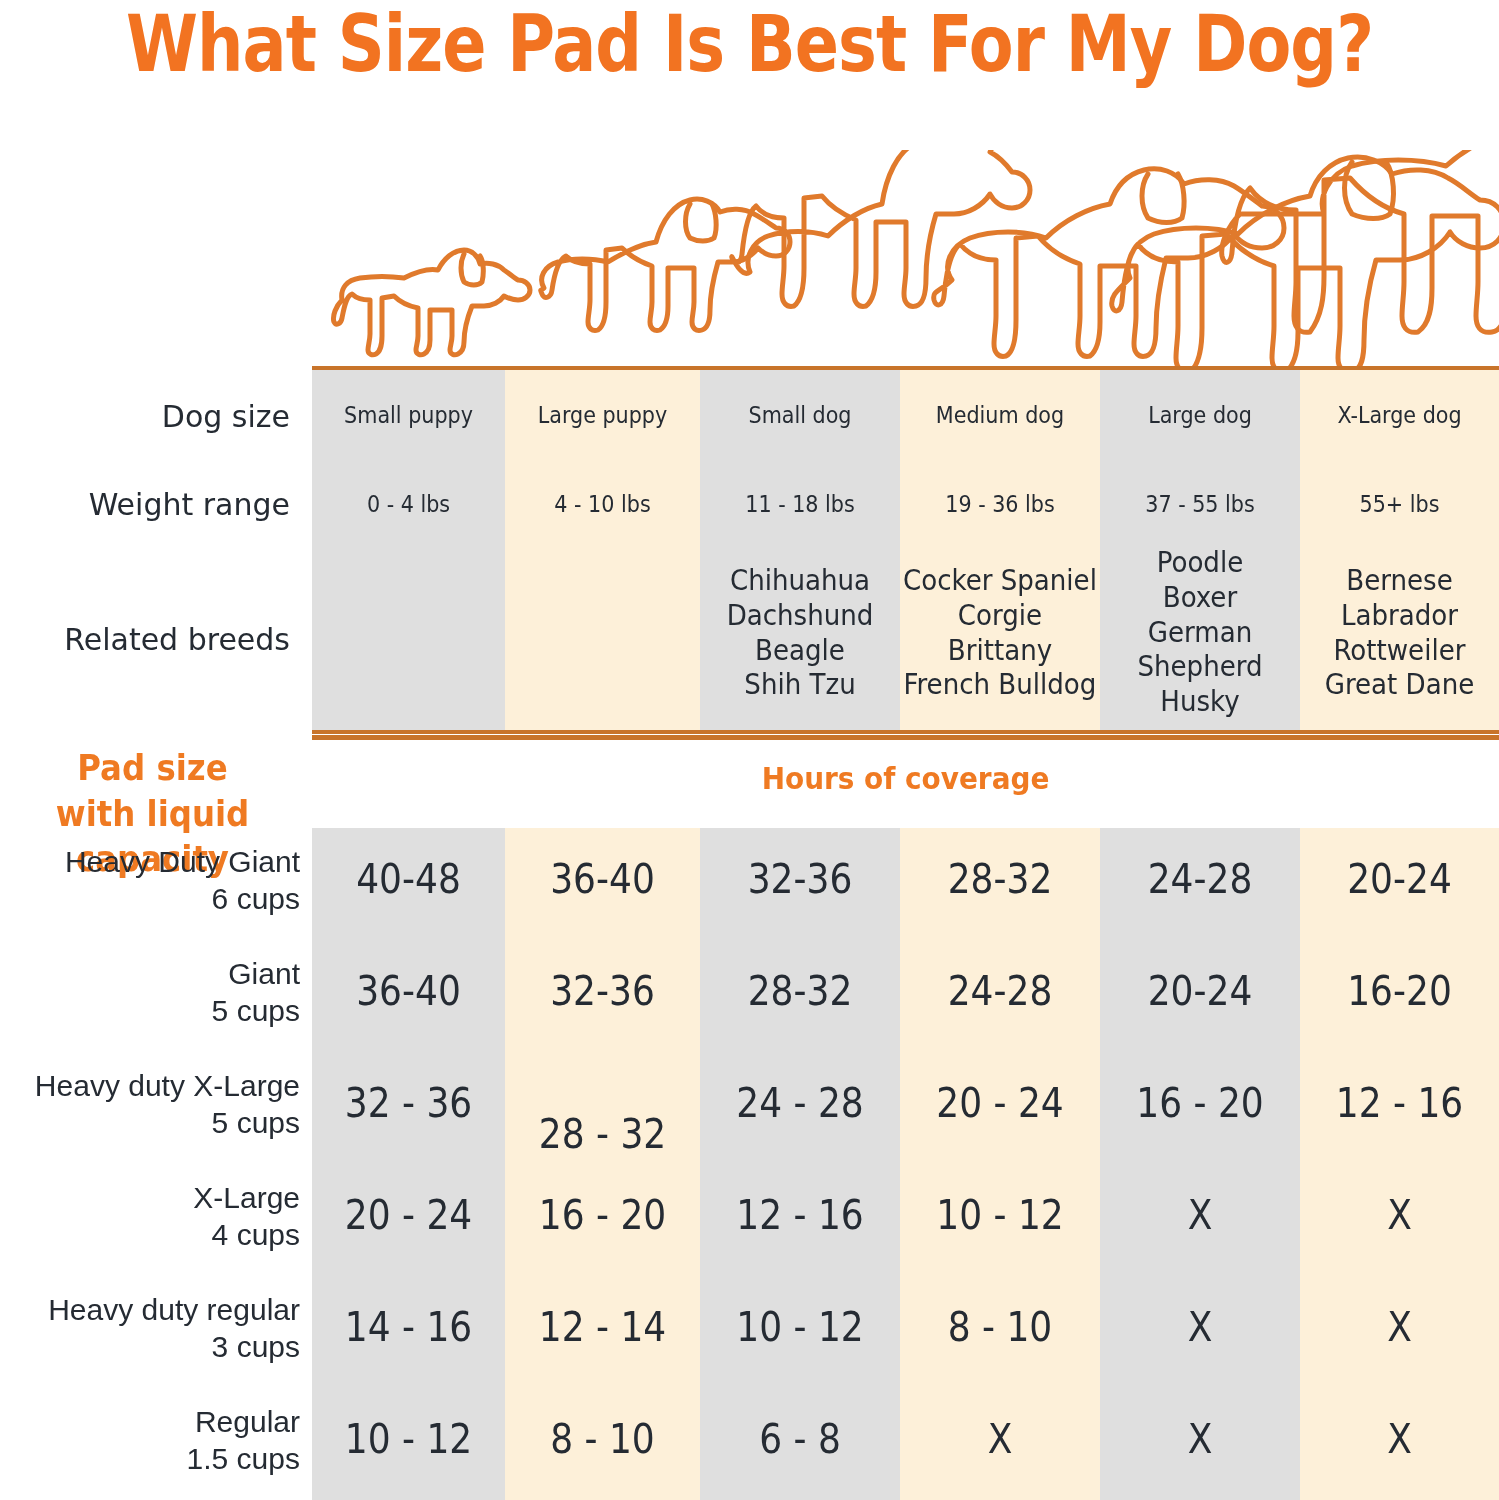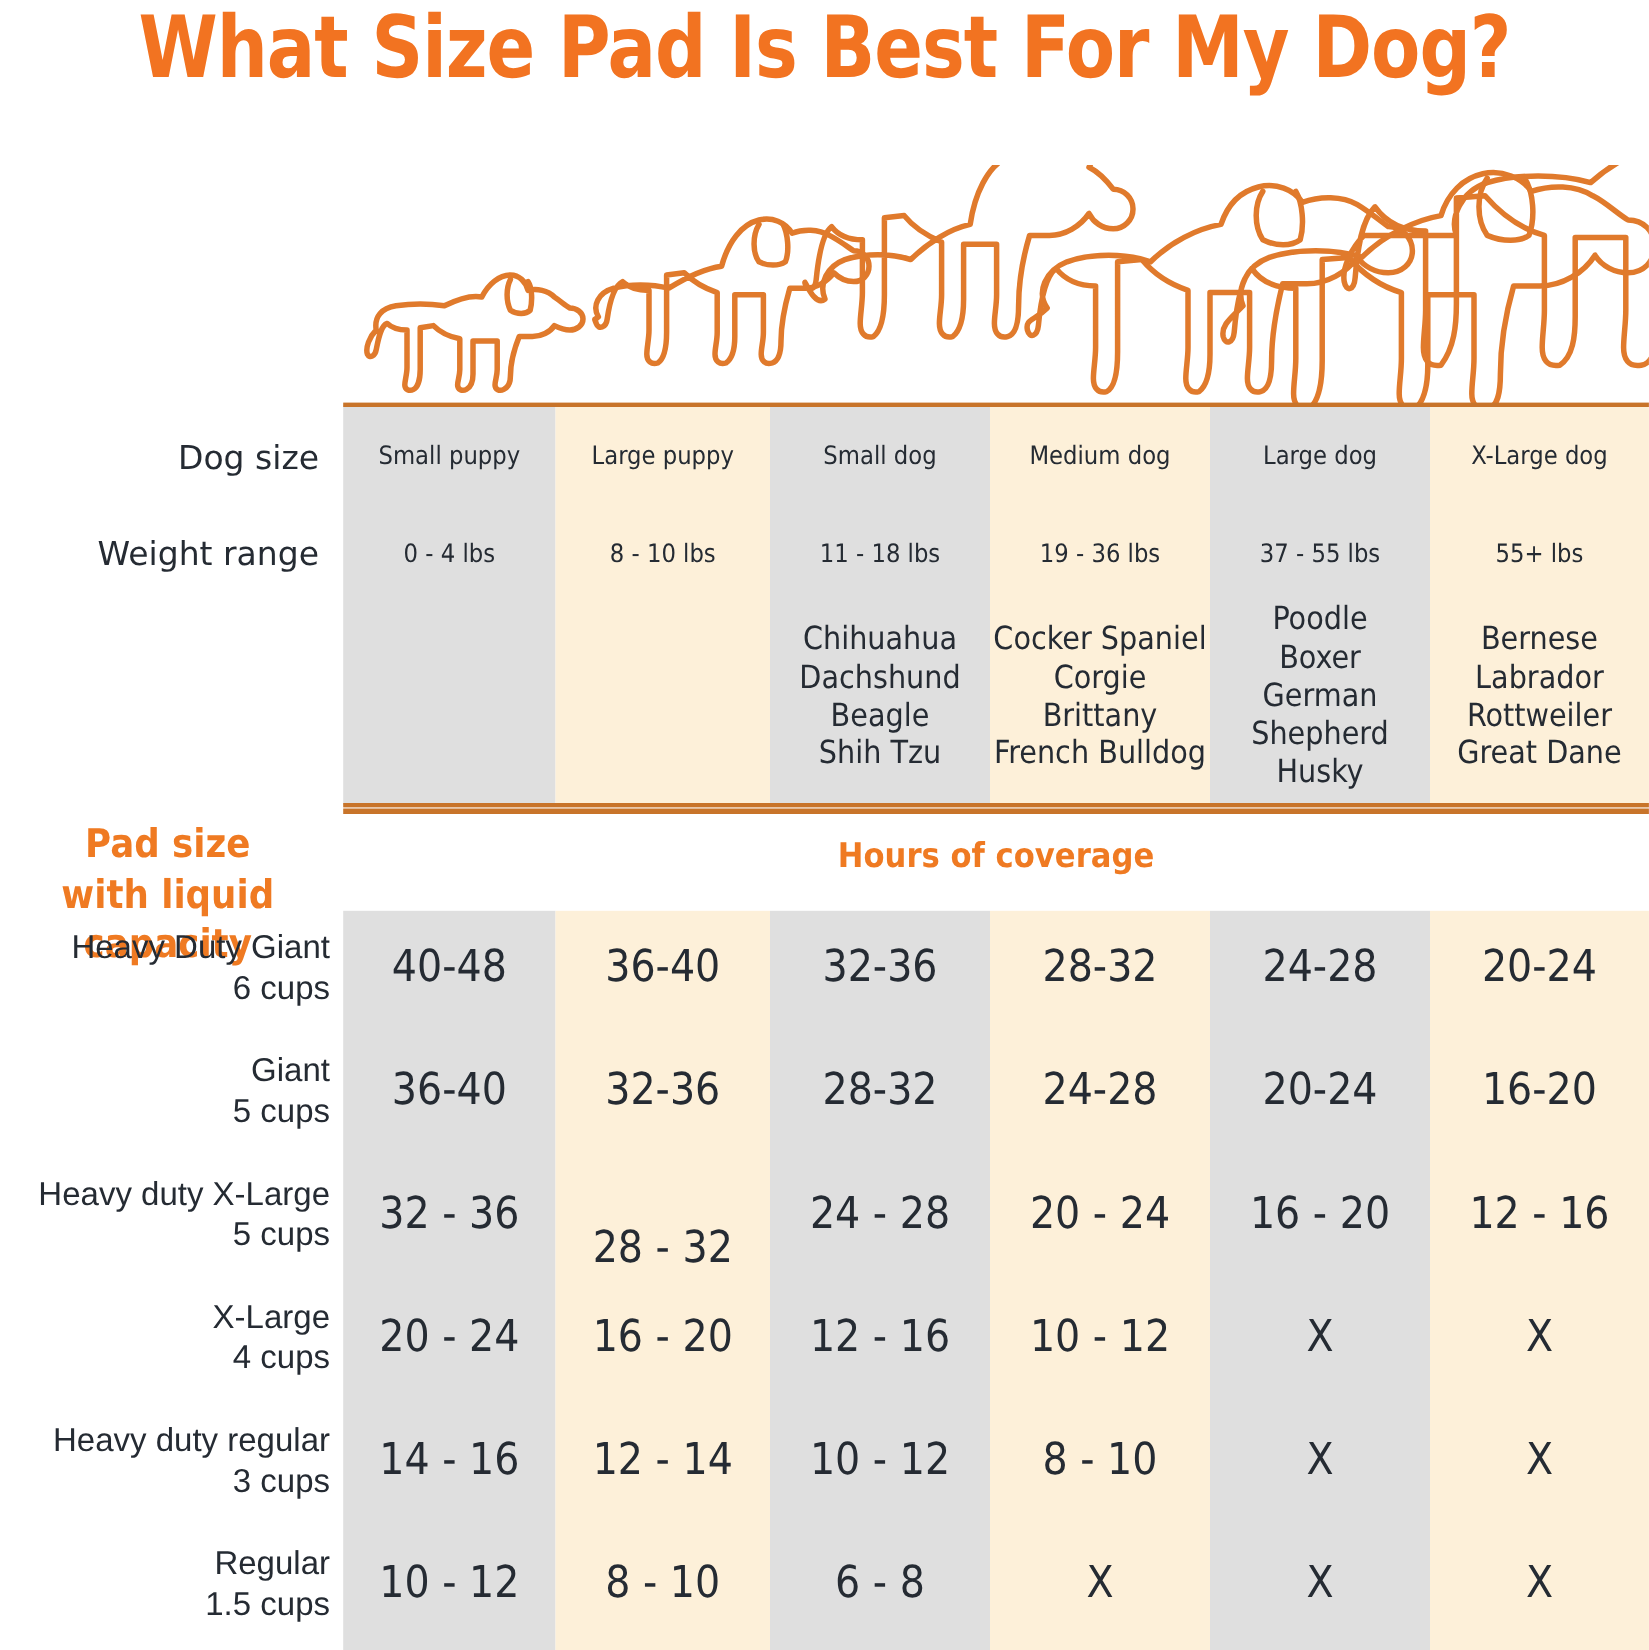--- a/index.html
+++ b/index.html
@@ -266,30 +266,31 @@
   <div class="colbg cream" style="left:900px;width:200px;"></div>
   <div class="colbg gray" style="left:1100px;width:200px;"></div>
   <div class="colbg cream" style="left:1300px;width:199px;"></div>
 
   <div class="rule" style="top:-2px;"></div>
 
   <div class="rule" style="top:362px;"></div>
 
   <div class="infolabel" style="top:32px;">Dog size</div>
   <div class="infolabel" style="top:120px;">Weight range</div>
+  <div class="infolabel" style="top:255px;">Related breeds</div>
 
   <div class="infocell" style="left:312px;width:193px;top:34px;">Small puppy</div>
   <div class="infocell" style="left:505px;width:195px;top:34px;">Large puppy</div>
   <div class="infocell" style="left:700px;width:200px;top:34px;">Small dog</div>
   <div class="infocell" style="left:900px;width:200px;top:34px;">Medium dog</div>
   <div class="infocell" style="left:1100px;width:200px;top:34px;">Large dog</div>
   <div class="infocell" style="left:1300px;width:199px;top:34px;">X-Large dog</div>
 
   <div class="infocell" style="left:312px;width:193px;top:123px;">0 - 4 lbs</div>
-  <div class="infocell" style="left:505px;width:195px;top:123px;">8 - 10 lbs</div>
+  <div class="infocell" style="left:505px;width:195px;top:123px;">4 - 10 lbs</div>
   <div class="infocell" style="left:700px;width:200px;top:123px;">11 - 18 lbs</div>
   <div class="infocell" style="left:900px;width:200px;top:123px;">19 - 36 lbs</div>
   <div class="infocell" style="left:1100px;width:200px;top:123px;">37 - 55 lbs</div>
   <div class="infocell" style="left:1300px;width:199px;top:123px;">55+ lbs</div>
 
   <div class="infocell breeds" style="left:312px;width:193px;top:195px;white-space:pre-line;"></div>
   <div class="infocell breeds" style="left:505px;width:195px;top:195px;white-space:pre-line;"></div>
   <div class="infocell breeds" style="left:700px;width:200px;top:195px;white-space:pre-line;">Chihuahua
 Dachshund
 Beagle

